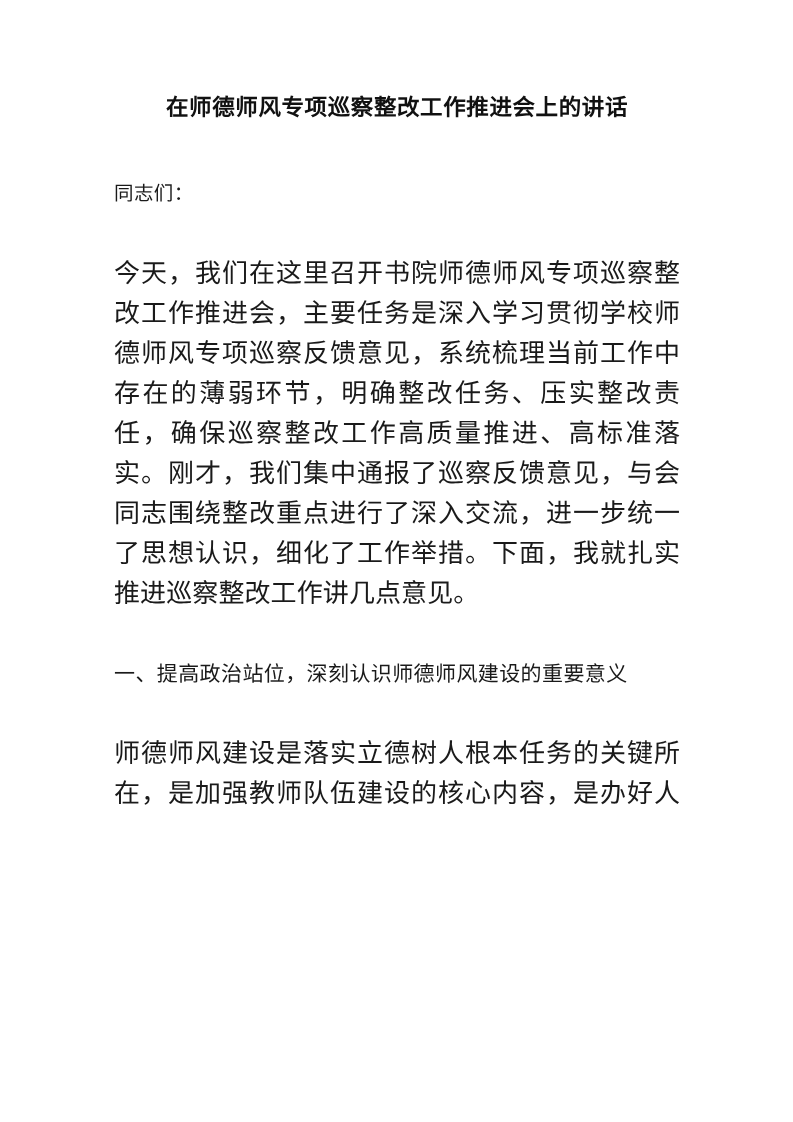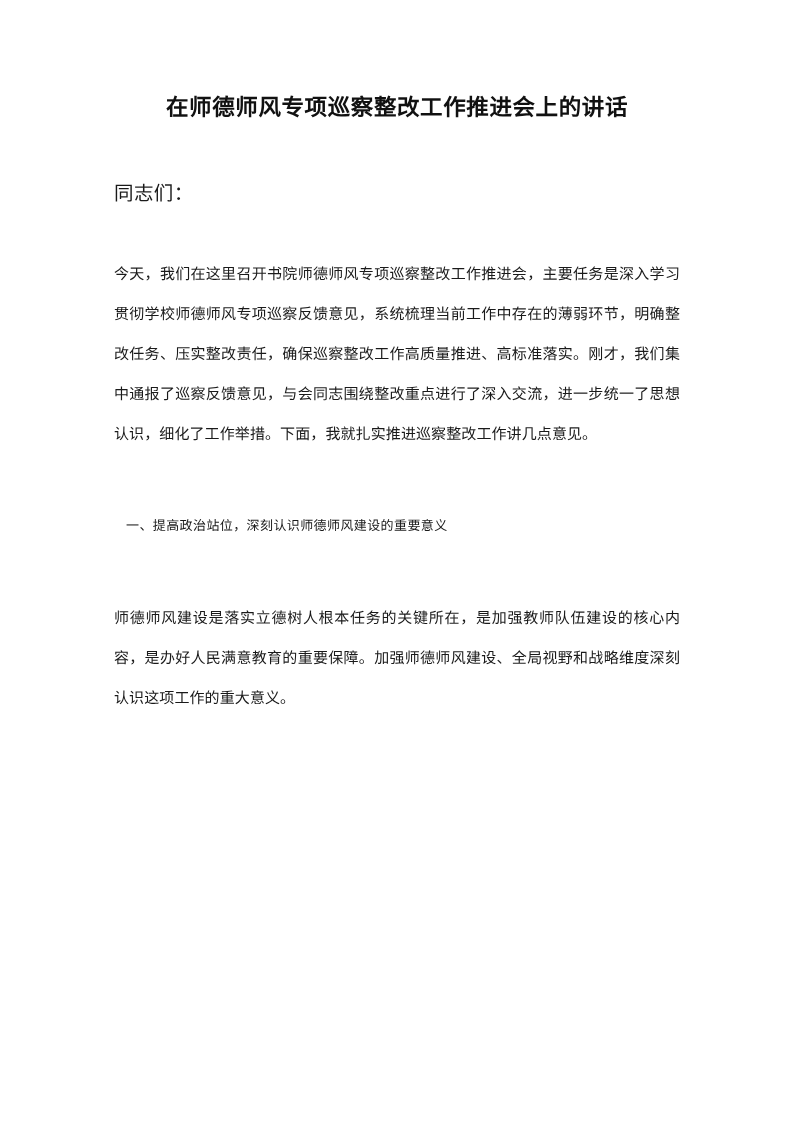--- a/index.html
+++ b/index.html
@@ -38,34 +38,34 @@
   .spacer-after-title { height: 46px; }
   .salutation {
     font-size: 19.5px;
     line-height: 40px;
     letter-spacing: 0.4px;
     margin: 0;
     color: #1a1a1a;
     font-family: Liberation Serif, serif;
   }
   .para {
-    font-size: 15px;
+    font-size: 26px;
     line-height: 40px;
     letter-spacing: 0.1px;
     margin: 0;
     color: #1a1a1a;
     text-align: justify;
     text-justify: inter-character;
     text-align-last: left;
   }
   .section-heading {
-    font-size: 13px;
+    font-size: 21px;
     line-height: 40px;
     letter-spacing: 0.4px;
-    margin: 12px;
+    margin: 0;
     color: #1a1a1a;
     font-weight: 400;
   }
   .gap { height: 40px; }
   .gap-sm { height: 40px; }
 </style>
 </head>
 <body>
 
 <div class="page">

